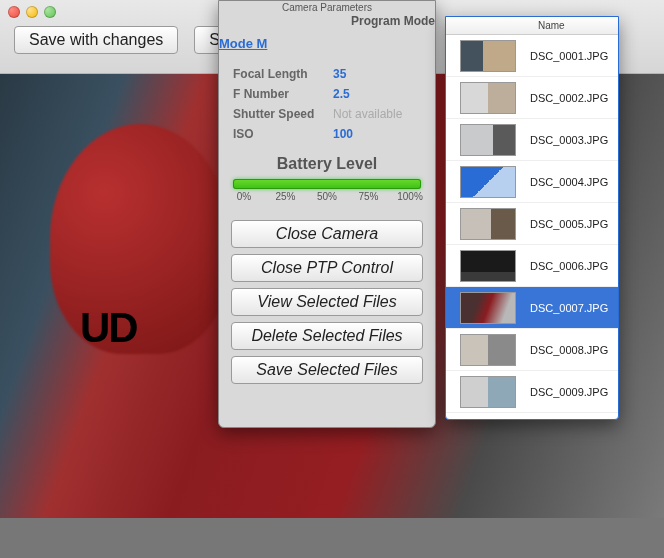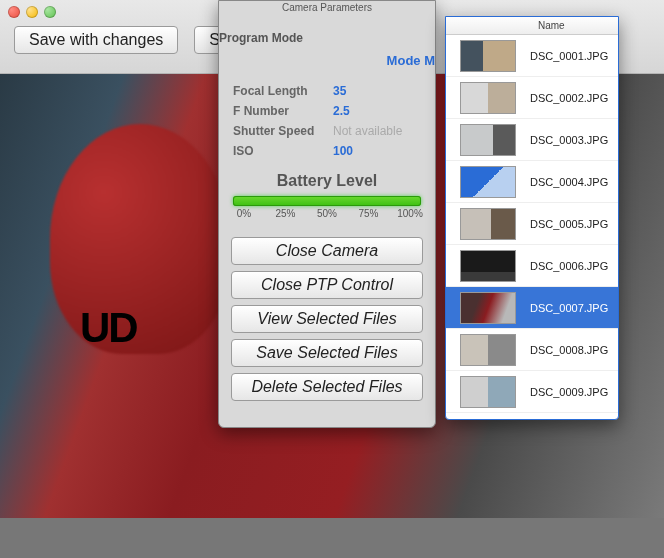--- a/index.html
+++ b/index.html
@@ -60,24 +60,24 @@
     position:absolute; top:0; left:218px; width:218px; height:428px;
     background:#d9d9d9;
     border:1px solid #888;
     box-shadow: 0 6px 18px rgba(0,0,0,.45);
     border-radius:0 0 6px 6px;
   }
   .cam-title {
     text-align:center; font-size:10px; color:#555; padding:1px 0 0 0;
   }
   .section-head {
-    text-align:left; font-weight:bold; color:#555; font-size:12px; margin-top:18px;
+    text-align:right; font-weight:bold; color:#555; font-size:12px; margin-top:1px;
   }
   .mode-val {
-    text-align:right; color:#2a6cd6; font-weight:600; font-size:13px; margin-top:8px;
+    text-align:left; color:#2a6cd6; font-weight:600; font-size:13px; margin-top:8px;text-decoration:underline;
   }
   .params {
     margin:16px 14px 0 14px;
   }
   .param-row { display:flex; justify-content:flex-start; margin:6px 0; font-size:12px; }
   .param-label { color:#666; font-weight:600; width:100px; }
   .param-val { color:#2a6cd6; font-weight:600; }
   .param-val.na { color:#aaa; font-weight:500; }
 
   .batt-head { text-align:center; font-weight:bold; color:#555; font-size:16px; margin-top:14px; }
@@ -188,22 +188,22 @@
     <span>25%</span>
     <span>50%</span>
     <span>75%</span>
     <span>100%</span>
   </div>
 
   <div class="panel-buttons">
     <button class="mac-btn">Close Camera</button>
     <button class="mac-btn">Close PTP Control</button>
     <button class="mac-btn">View Selected Files</button>
+    <button class="mac-btn">Delete Selected Files</button>
     <button class="mac-btn">Save Selected Files</button>
-    <button class="mac-btn">Delete Selected Files</button>
   </div>
 </div>
 
 <div class="file-panel">
   <div class="file-header">
     <div class="col-thumb"></div>
     <div class="col-name">Name</div>
   </div>
   <div class="file-list" id="file-list">
       <div class="file-row">

